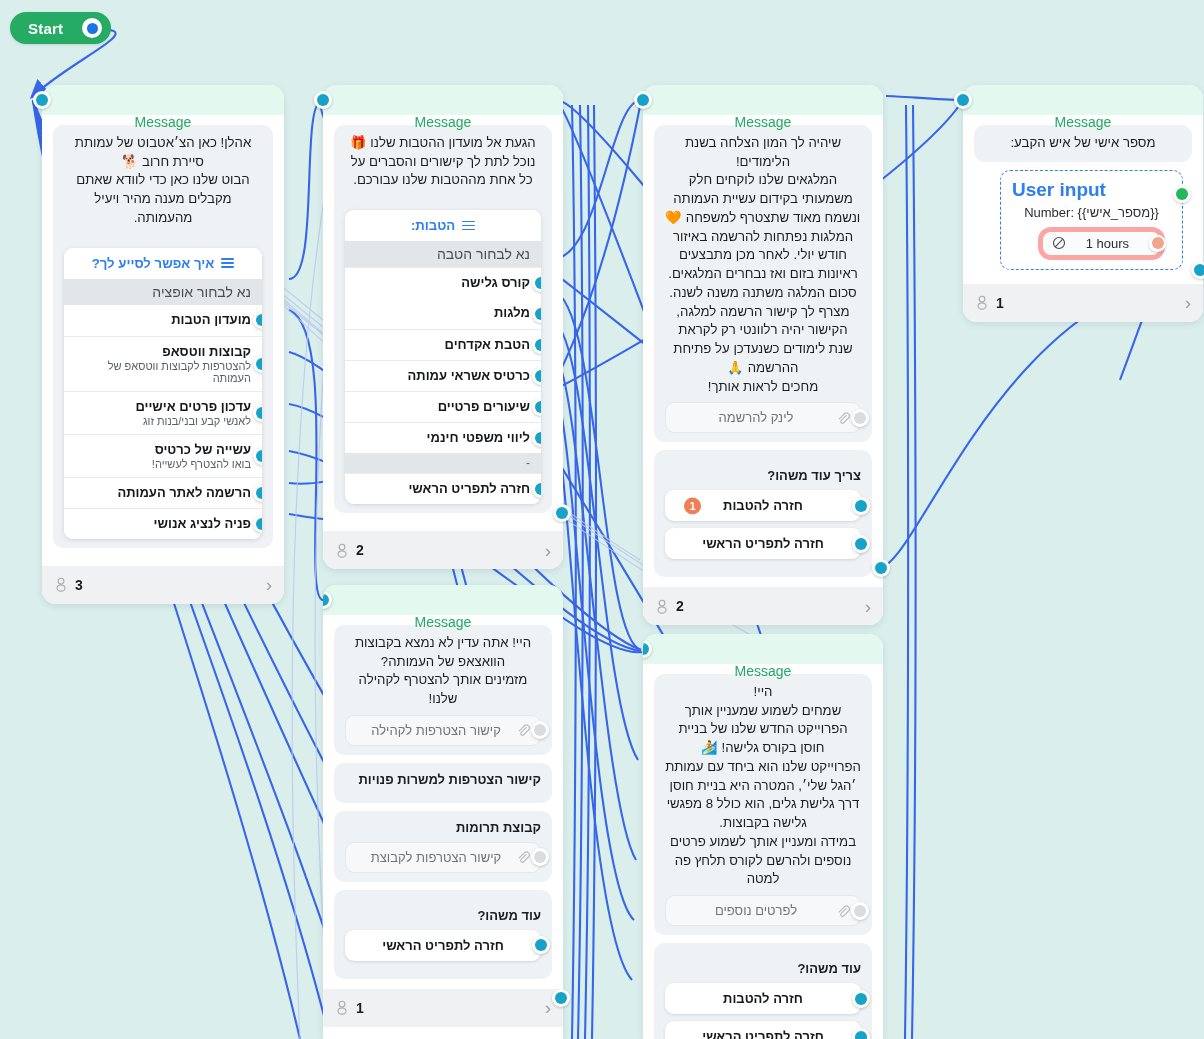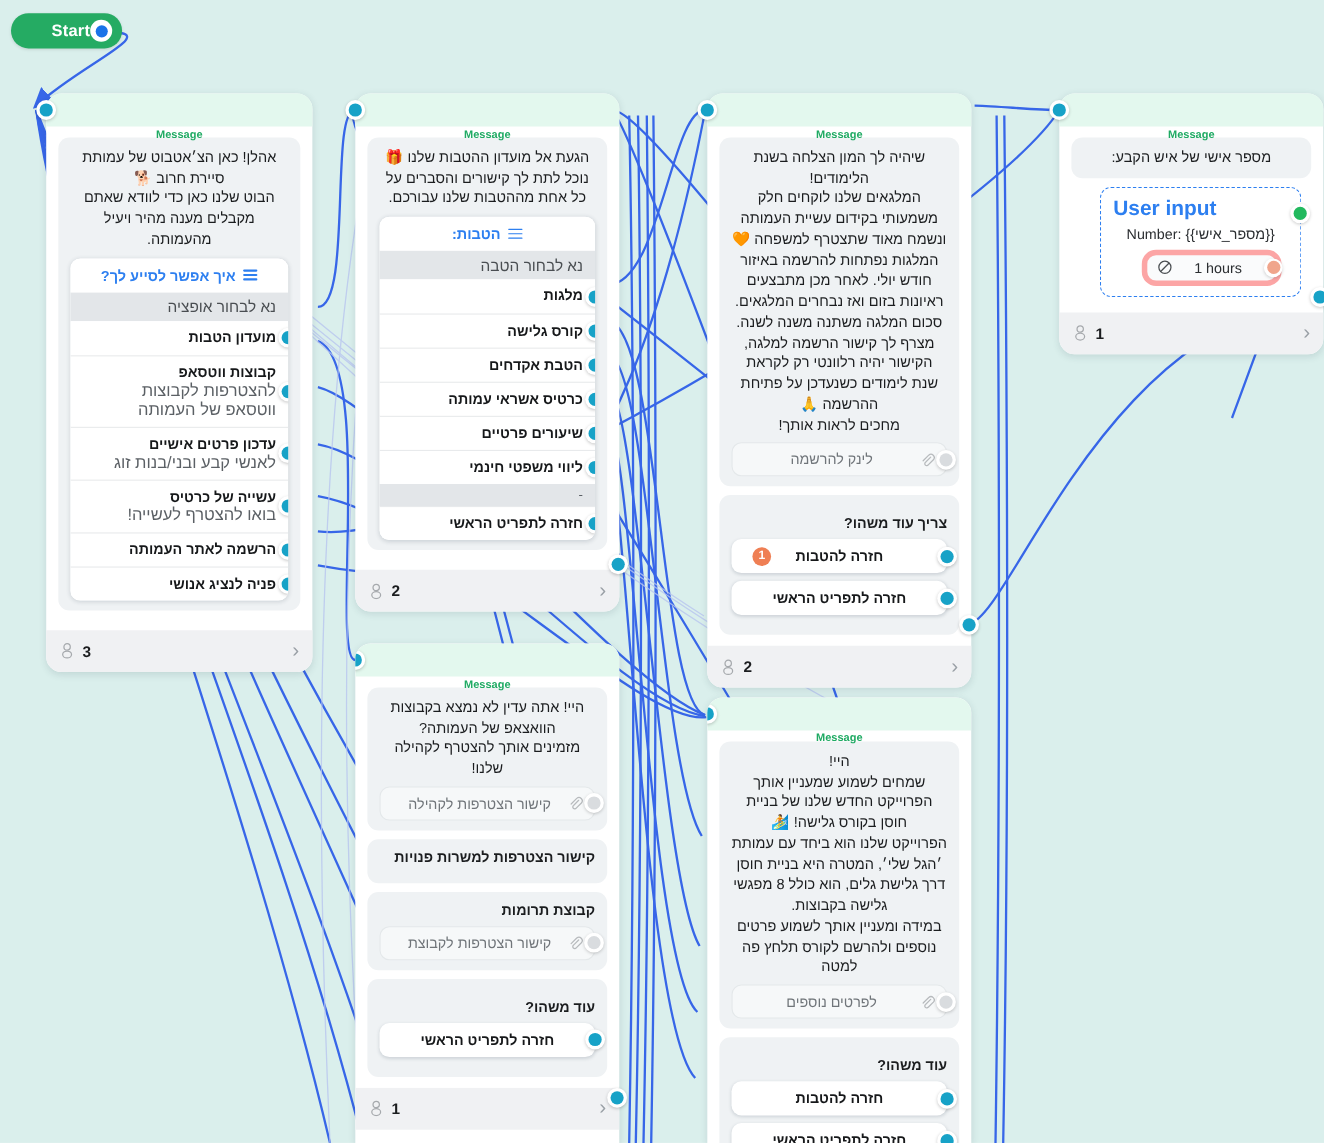--- a/index.html
+++ b/index.html
@@ -25,21 +25,20 @@
   .start-pill {
     position: absolute;
     left: 10px; top: 12px;
     width: 101px; height: 32px;
     background: #25ab63;
     border-radius: 16px;
     display: flex; align-items: center;
     padding: 0 9px 0 18px;
     z-index: 30;
     box-shadow: 0 1px 3px rgba(0,0,0,0.12);
-    text-align: right;
   }
   .start-pill .lbl {
     color: #ffffff; font-size: 15px; font-weight: bold;
     letter-spacing: .2px; flex: 1;
   }
   .start-dot {
     width: 20px; height: 20px; border-radius: 50%;
     background: #ffffff;
     display: flex; align-items: center; justify-content: center;
   }
@@ -58,21 +57,21 @@
     overflow: visible;
   }
   .node-header {
     height: 30px;
     background: #e3f8ee;
     border-radius: 14px 14px 0 0;
     display: flex; align-items: center; justify-content: center;
     position: relative;
   }
   .node-header .title {
-    color: #1faa63; font-size: 10px; font-weight: bold; margin-top: 44px;
+    color: #1faa63; font-size: 14px; font-weight: normal; margin-top: 44px;
   }
   
   .handle-in {
     position: absolute;
     left: -9px; top: 50%; transform: translateY(-50%);
     width: 18px; height: 18px; border-radius: 50%;
     background: #ffffff;
     box-shadow: 0 1px 3px rgba(0,0,0,0.22);
     display: flex; align-items: center; justify-content: center;
     z-index: 5;
@@ -93,21 +92,21 @@
     direction: rtl; text-align: center;
     white-space: pre-line;
   }
 
   
   .list-card {
     background: #ffffff;
     border-radius: 9px;
     box-shadow: 0 1px 4px rgba(30,50,70,0.16);
     overflow: hidden;
-    margin-top: 7px;
+    margin-top: 20px;
   }
   .list-title {
     display: flex; align-items: center; justify-content: center;
     gap: 7px;
     direction: rtl;
     padding: 8px 10px;
     color: #2d7ff0; font-size: 13.2px; font-weight: bold;
     background: #ffffff;
   }
   .list-title .hamburger {
@@ -129,21 +128,21 @@
   .list-row {
     position: relative;
     direction: rtl; text-align: right;
     padding: 7px 11px 7px 28px;
     border-top: 1px solid #e8eaec;
     background: #ffffff;
     min-height: 31px;
   }
   .list-row.first { border-top: none; }
   .list-row .r-title { font-size: 13px; font-weight: bold; color: #16181a; }
-  .list-row .r-desc { font-size: 15px; color: #5b6065; margin-top: 1px; }
+  .list-row .r-desc { font-size: 11px; color: #5b6065; margin-top: 1px; }
   .row-handle {
     position: absolute;
     right: -9px; top: 50%; transform: translateY(-50%);
     width: 18px; height: 18px; border-radius: 50%;
     background: #ffffff;
     box-shadow: 0 1px 3px rgba(0,0,0,0.22);
     display: flex; align-items: center; justify-content: center;
     z-index: 6;
   }
   .row-handle i { width: 12px; height: 12px; border-radius: 50%; background: #17a2c7; display: block; }
@@ -445,31 +444,31 @@
         <div class="list-card">
           <div class="list-title">
             <span class="hamburger">
                 <span></span>
                 <span></span>
                 <span></span>
               </span>
             <span>הטבות:</span>
           </div>
           <div class="list-sub">נא לבחור הטבה</div>
+          <div class="list-row">
+            <span class="row-handle">
+                <i></i>
+              </span>
+            <div class="r-title">קורס גלישה</div>
+          </div>
           <div class="list-row first">
             <span class="row-handle">
                 <i></i>
               </span>
             <div class="r-title">מלגות</div>
-          </div>
-          <div class="list-row">
-            <span class="row-handle">
-                <i></i>
-              </span>
-            <div class="r-title">קורס גלישה</div>
           </div>
           <div class="list-row">
             <span class="row-handle">
                 <i></i>
               </span>
             <div class="r-title">הטבת אקדחים</div>
           </div>
           <div class="list-row">
             <span class="row-handle">
                 <i></i>

